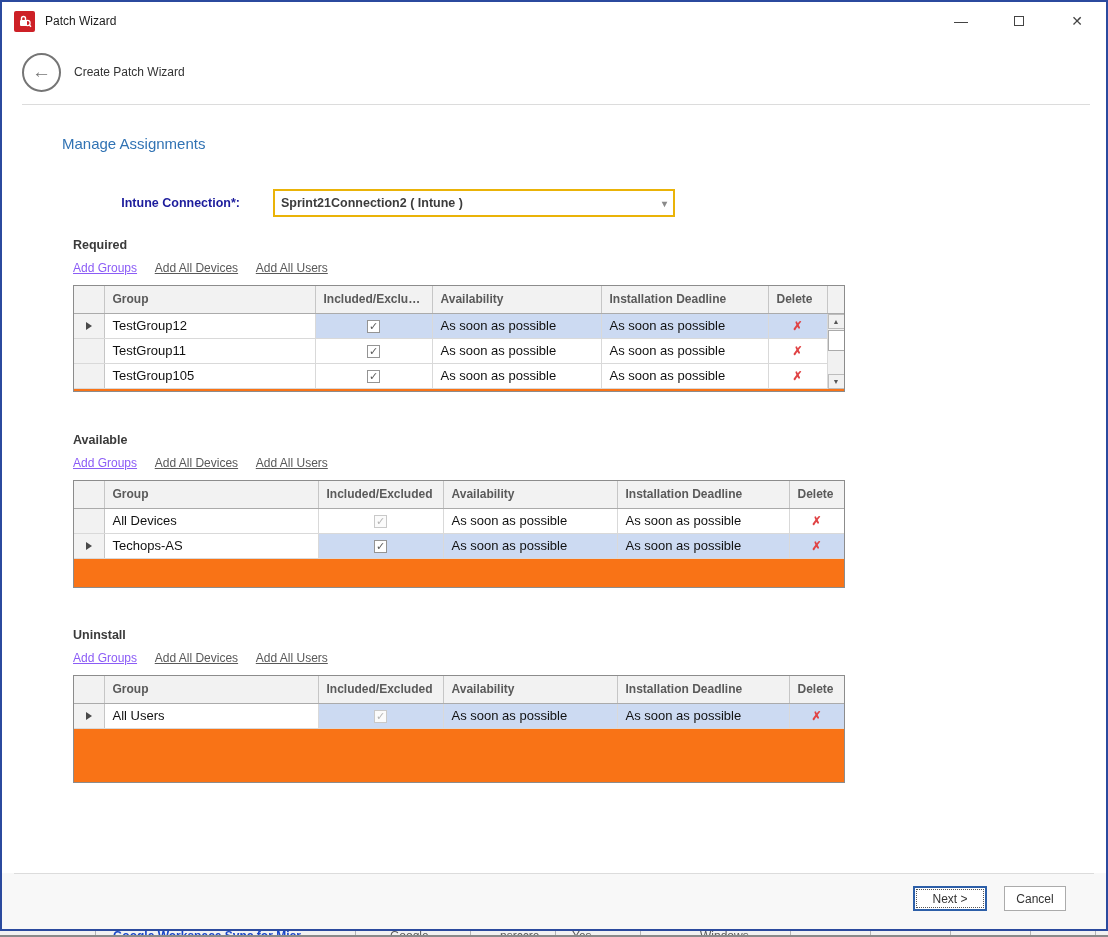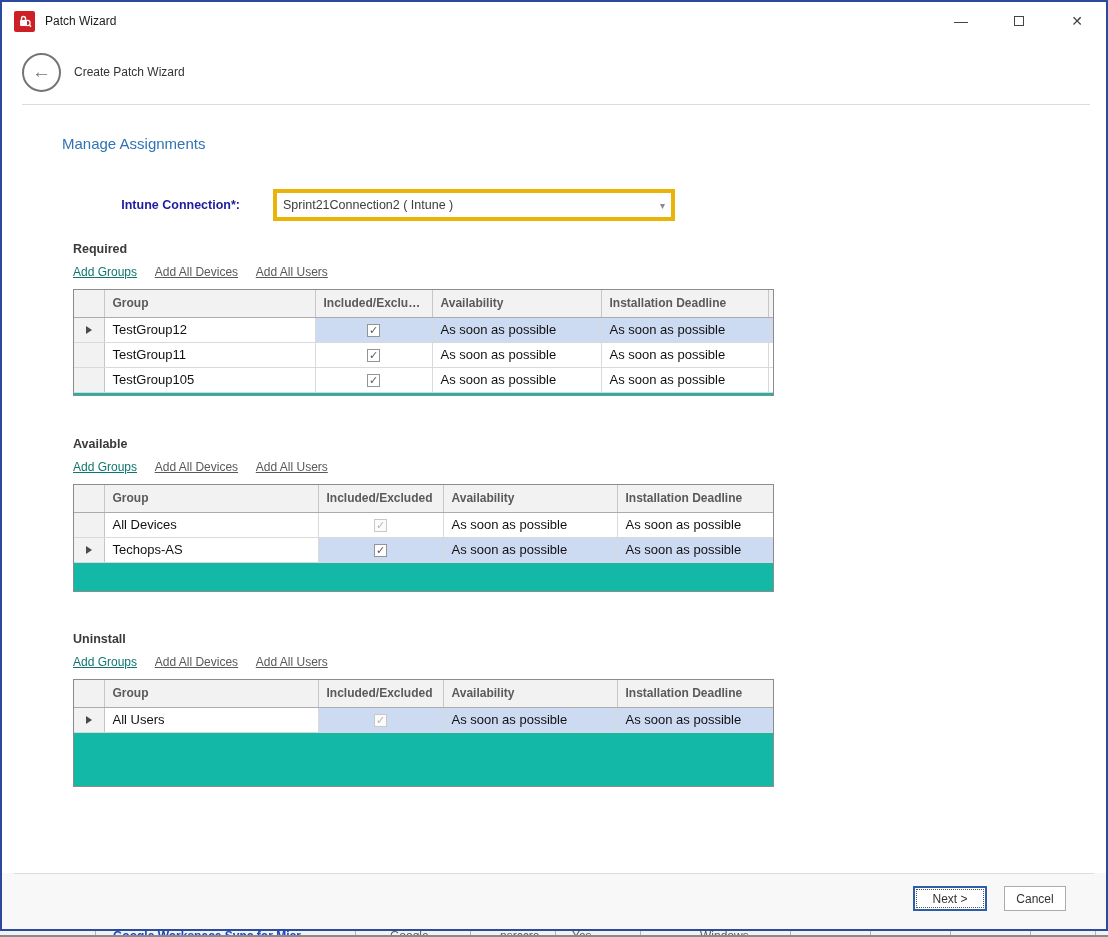--- a/index.html
+++ b/index.html
@@ -26,36 +26,36 @@
     display:flex; align-items:center; justify-content:center; color:#757575; font-size:19px; }
   .wiz-step { margin-left:13px; font-size:12px; color:#333; }
   .hsep { border-top:1px solid #dcdcdc; margin:0 16px 0 20px; }
 
   
   .content { padding:30px 0 0 60px; }
   .page-title { font-size:15px; color:#3173b4; font-weight:400; }
 
   .form-row { margin-top:37px; display:flex; align-items:center; }
   .conn-label { width:178px; text-align:right; font-size:12.5px; font-weight:600; color:#1c1c9c; }
-  .selectbox { margin-left:33px; width:402px; height:22px; border:4px solid #eab308; background:#fff;
-    display:flex; align-items:center; padding:12px 6px; font-size:12.5px; color:#3c3c3c; }
+  .selectbox { margin-left:33px; width:402px; height:22px; border:2px solid #eab308; background:#fff;
+    display:flex; align-items:center; padding:12px 6px; font-size:12.5px; color:#3c3c3c;font-weight:bold; }
   .selectbox .arrow { margin-left:auto; color:#8a8a8a; font-size:10px; }
 
   .section { margin-left:11px; }
   .sec-required  { margin-top:21px; }
   .sec-available { margin-top:41px; }
   .sec-uninstall { margin-top:40px; }
   .sec-title { font-size:12.5px; font-weight:700; color:#3a3a3a; }
   .links { margin-top:9px; font-size:12px; }
   .links a { text-decoration:underline; margin-right:15px; cursor:pointer; }
-  .link-blue { color:#0f766e; }
+  .link-blue { color:#8b5cf6; }
   .link-gray { color:#595959; }
 
   
-  .grid { margin-top:10px; width:701px; border:1px solid #8c8c8c; background:#14b8a6; overflow:hidden; }
+  .grid { margin-top:10px; width:772px; border:1px solid #8c8c8c; background:#f97316; overflow:hidden; }
   .grid-required  { height:107px; }
   .grid-available { height:108px; }
   .grid-uninstall { height:108px; }
   table { border-collapse:collapse; table-layout:fixed; width:770px; }
   th { height:27px; background:#f2f2f2; color:#5a5a5a; font-size:12px; font-weight:700;
     text-align:left; padding:0 4px 0 8px; border-right:1px solid #c6c6c6; border-bottom:1px solid #ababab;
     white-space:nowrap; overflow:hidden; text-overflow:ellipsis; }
   th.sel-col { padding:0; }
   th.del-col { text-align:left; }
   td { height:25px; font-size:13px; color:#111; border-right:1px solid #d9d9d9;

